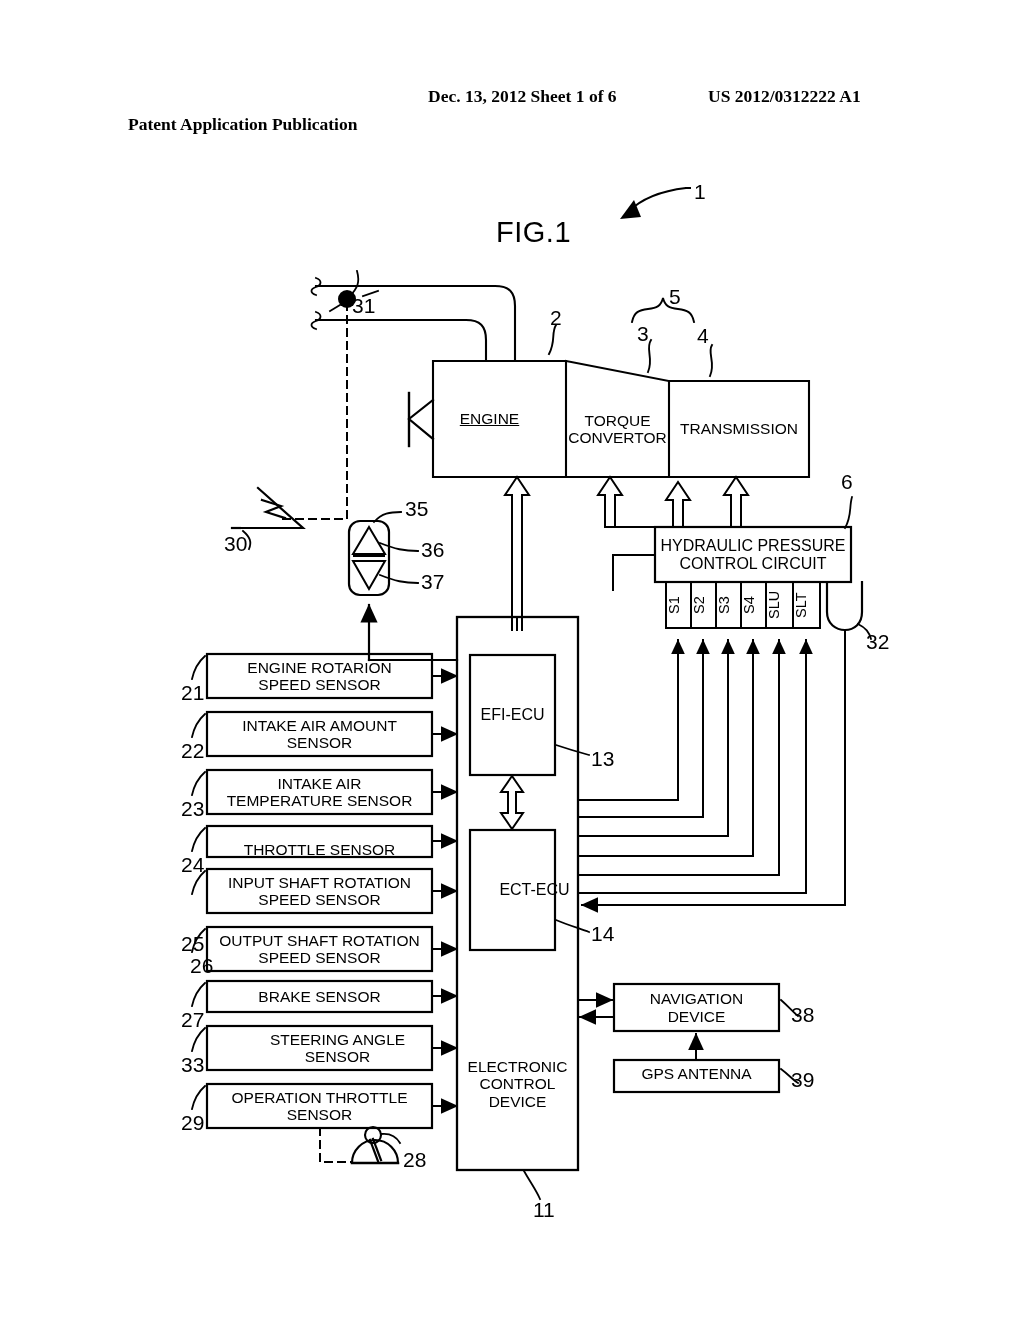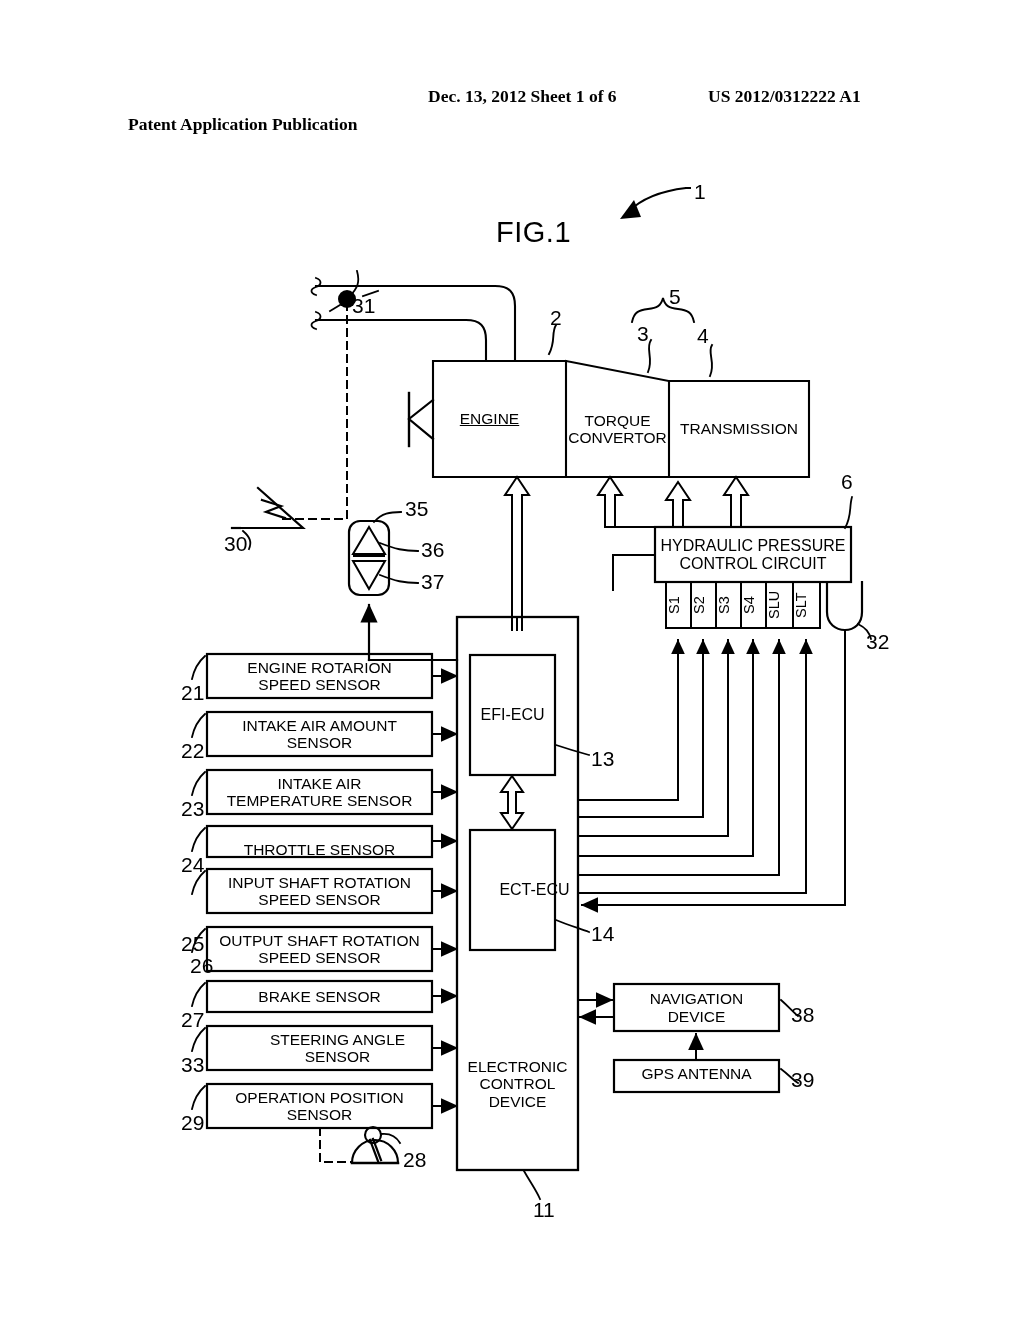--- a/index.html
+++ b/index.html
@@ -247,21 +247,21 @@
   <div class="boxtxt" style="left:207px;top:770px;width:225px;height:44px;white-space:pre-line;">INTAKE AIR
 TEMPERATURE SENSOR</div>
   <div class="boxtxt" style="left:207px;top:826px;width:225px;height:47px;white-space:pre-line;">THROTTLE SENSOR</div>
   <div class="boxtxt" style="left:207px;top:869px;width:225px;height:44px;white-space:pre-line;">INPUT SHAFT ROTATION
 SPEED SENSOR</div>
   <div class="boxtxt" style="left:207px;top:927px;width:225px;height:44px;white-space:pre-line;">OUTPUT SHAFT ROTATION
 SPEED SENSOR</div>
   <div class="boxtxt" style="left:207px;top:981px;width:225px;height:31px;white-space:pre-line;">BRAKE SENSOR</div>
   <div class="boxtxt" style="left:207px;top:1026px;width:225px;height:44px;white-space:pre-line;padding-left:18px;">STEERING ANGLE
 SENSOR</div>
-  <div class="boxtxt" style="left:207px;top:1084px;width:225px;height:44px;white-space:pre-line;">OPERATION POSITION
+  <div class="boxtxt" style="left:207px;top:1084px;width:225px;height:44px;white-space:pre-line;">OPERATION THROTTLE
 SENSOR</div>
 
   <div class="refnum" style="left:181px;top:681px;">21</div>
   <div class="refnum" style="left:181px;top:739px;">22</div>
   <div class="refnum" style="left:181px;top:797px;">23</div>
   <div class="refnum" style="left:181px;top:853px;">24</div>
   <div class="refnum" style="left:181px;top:896px;margin-top:36px;">25</div>
   <div class="refnum" style="left:178px;top:954px;margin-left:12px;">26</div>
   <div class="refnum" style="left:181px;top:1008px;">27</div>
   <div class="refnum" style="left:181px;top:1053px;">33</div>

